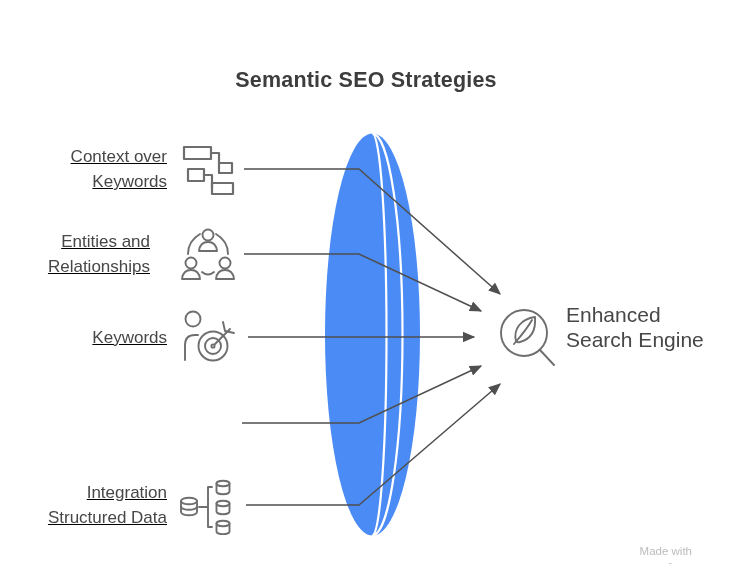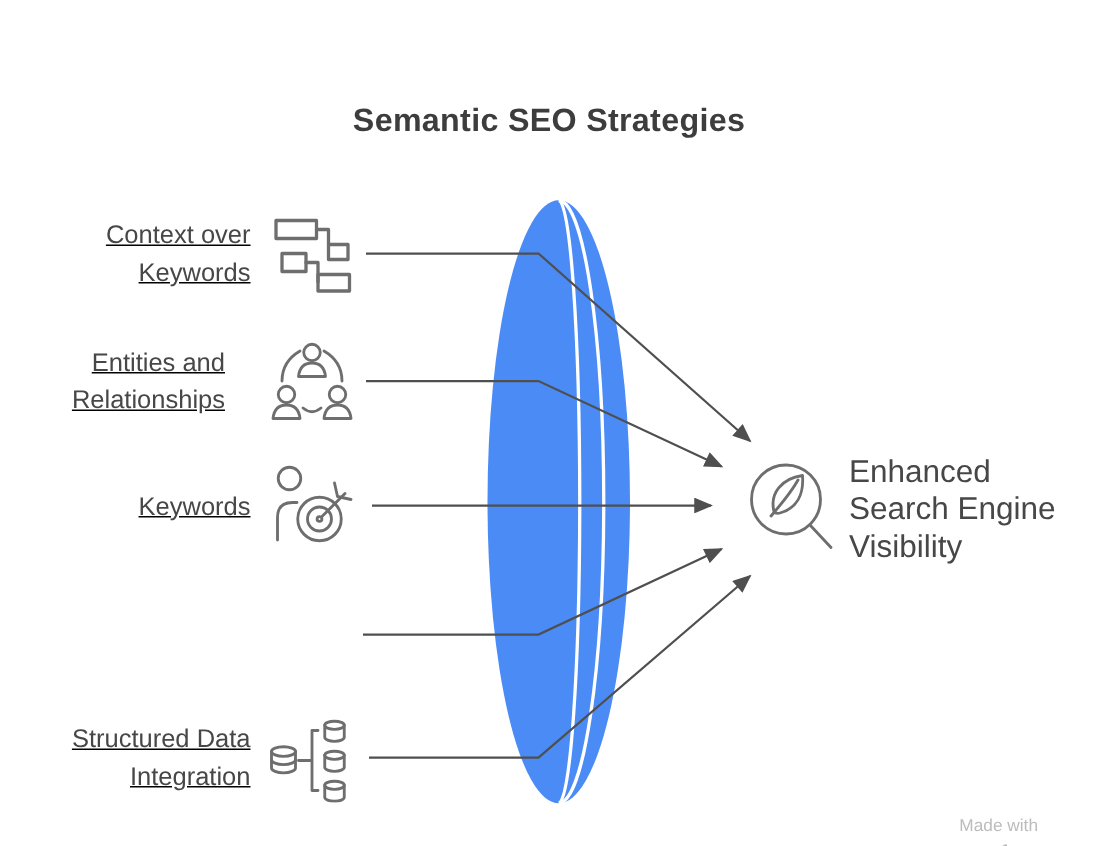--- a/index.html
+++ b/index.html
@@ -123,22 +123,22 @@
       <circle class="ic-thin" cx="35" cy="39" r="8"></circle>
       <circle class="ic-thin" cx="35" cy="39" r="1.6"></circle>
       <path class="ic-thin" d="M37,37 L52,22"></path>
       <path class="ic-thin" d="M45,15 l2,9 9,2"></path>
     </svg>
   </div>
 
 
   <div class="item" style="top:459px;">
     <div class="label">
+      <div>Integration</div>
       <div>Structured Data</div>
-      <div>Integration</div>
     </div>
     <svg class="icon" viewBox="0 0 60 60">
       <ellipse class="ic-thin" cx="11" cy="26" rx="8" ry="3.2"></ellipse>
       <path class="ic-thin" d="M3,26 v11 a8,3.2 0 0 0 16,0 v-11"></path>
       <path class="ic-thin" d="M3,31.5 a8,3.2 0 0 0 16,0"></path>
       <path class="ic-thin" d="M21,32 h9 M30,32 V12 h4 M30,32 v20 h4"></path>
       <ellipse class="ic-thin" cx="45" cy="8.5" rx="6.5" ry="2.7"></ellipse>
       <path class="ic-thin" d="M38.5,8.5 v8 a6.5,2.7 0 0 0 13,0 v-8"></path>
       <ellipse class="ic-thin" cx="45" cy="28.5" rx="6.5" ry="2.7"></ellipse>
       <path class="ic-thin" d="M38.5,28.5 v8 a6.5,2.7 0 0 0 13,0 v-8"></path>
@@ -149,21 +149,20 @@
 
   <svg class="outcome-icon" viewBox="0 0 64 68">
     <circle class="ic-thin" cx="30" cy="32" r="23"></circle>
     <path class="ic-thin" d="M46,49 L60,64"></path>
     <path class="ic-thin" d="M22,40 C19,28 27,18 41,16 C42,29 37,38 26,41 C24.4,41.4 22.6,41 22,40 Z"></path>
     <path class="ic-thin" d="M20,43 C26,36 33,28 38,19"></path>
   </svg>
   <div class="outcome-label">
     <div>Enhanced</div>
     <div>Search Engine</div>
-    <div>Visibility</div>
   </div>
 
   <div class="watermark">
     <span>Made with</span>
     <svg class="wm-icon" viewBox="0 0 14 14">
       <path class="wm-ic" d="M1.5,8.5 L12.5,2.8"></path>
       <path class="wm-ic" d="M4.5,12.5 L12.5,8.3"></path>
       <path class="wm-ic" d="M1.5,12.3 L6.5,9.7"></path>
     </svg>
     <span>Napkin</span>

